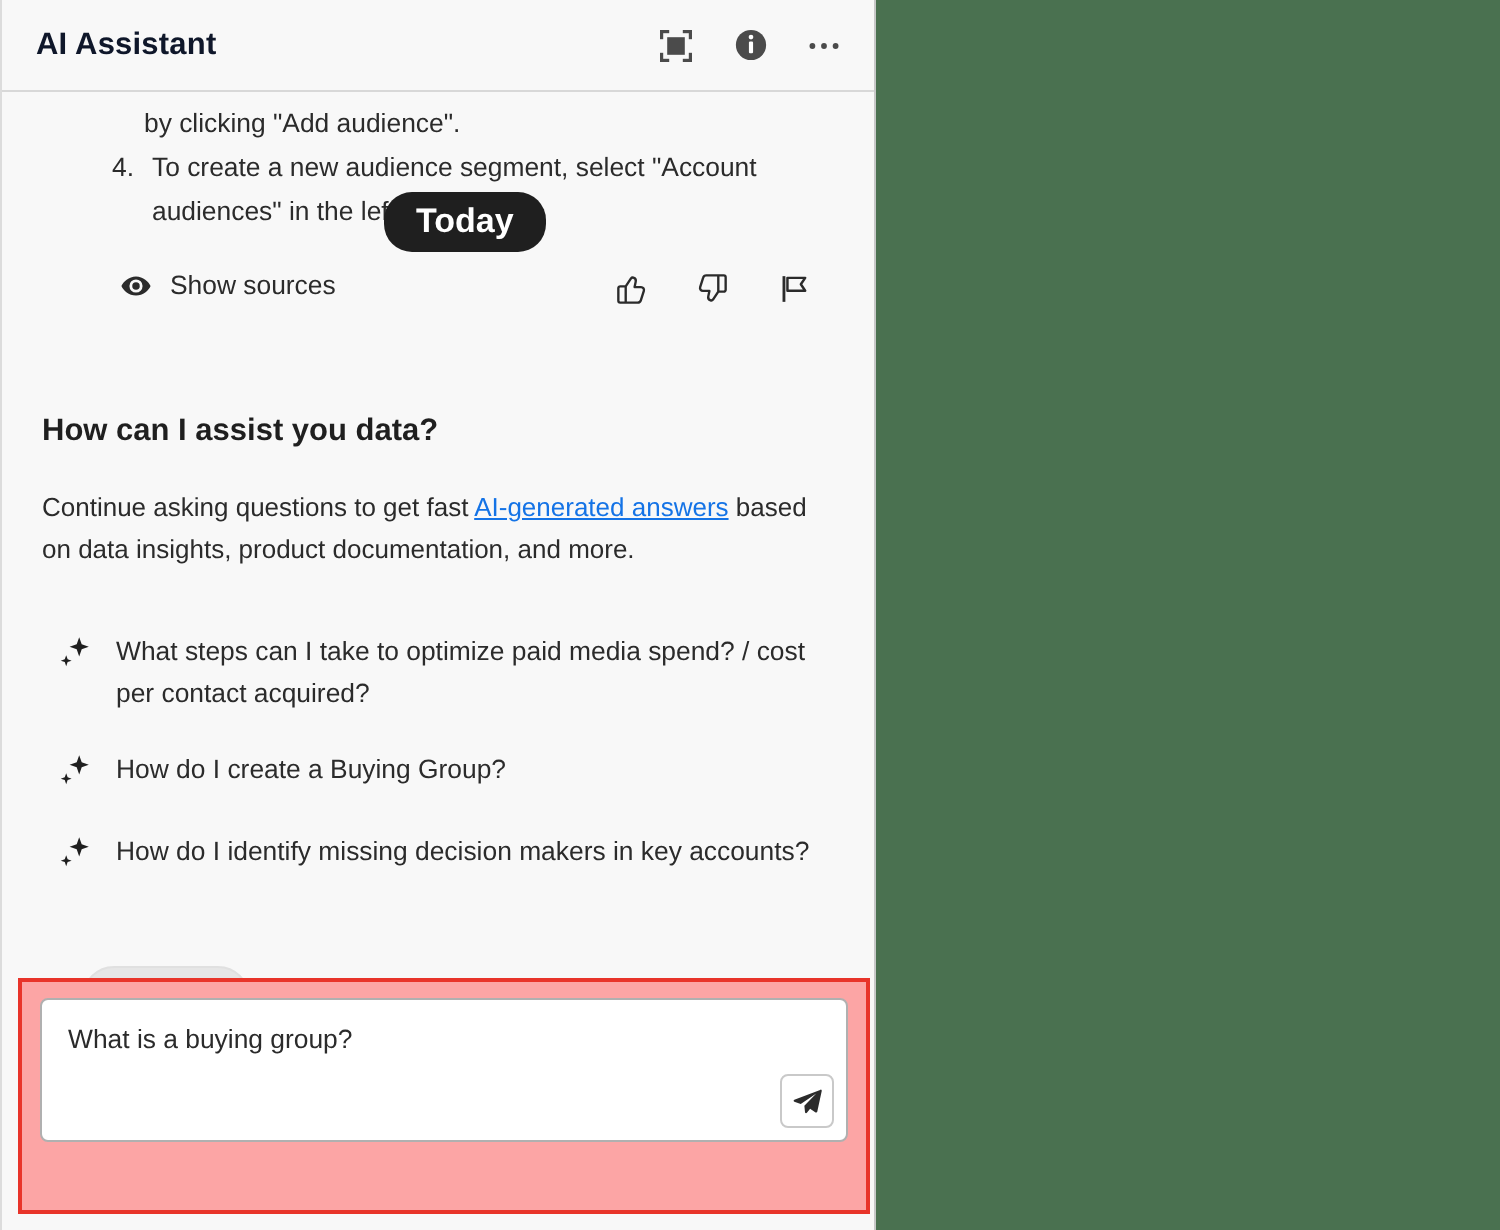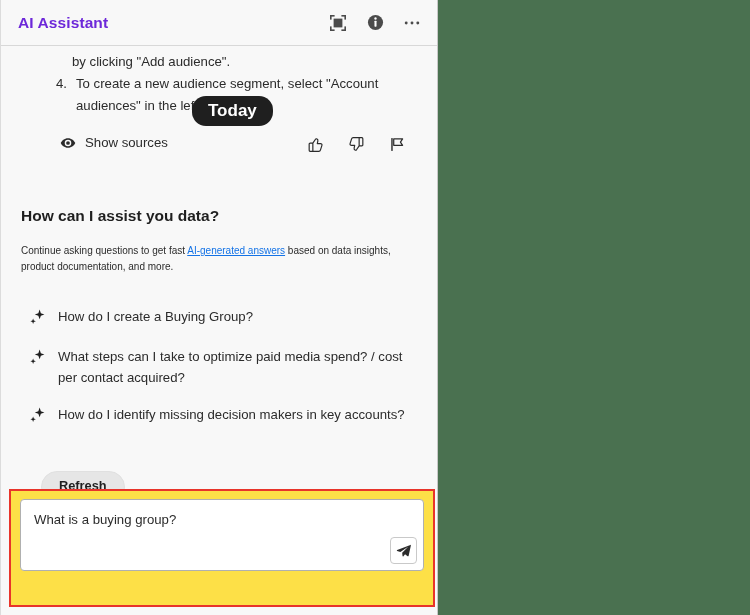--- a/index.html
+++ b/index.html
@@ -37,21 +37,21 @@
     background: #f8f8f8;
     border-bottom: 1px solid #d8d8d8;
     display: flex;
     align-items: center;
     padding: 0 14px 0 17px;
     box-sizing: border-box;
   }
   #panel-title {
     font-size: 15.5px;
     font-weight: bold;
-    color: #6d28d9;
+    color: #0f172a;
     letter-spacing: 0.1px;
     flex: 1;
   }
   .header-actions {
     display: flex;
     align-items: center;
     gap: 15px;
   }
   .hdr-icon-btn {
     width: 22px;
@@ -158,21 +158,21 @@
     margin-top: 52px;
   }
   #assist-heading {
     font-size: 15.5px;
     font-weight: bold;
     color: #1f1f1f;
     margin: 0;
     line-height: 1.3;
   }
   #assist-subtext {
-    font-size: 10px;
+    font-size: 13px;
     color: #2b2b2b;
     line-height: 1.62;
     margin: 17px 0 4px 0;
     max-width: 400px;
   }
   #ai-answers-link {
     color: #1473e6;
     text-decoration: underline;
     cursor: pointer;
   }
@@ -219,21 +219,21 @@
 
   
   #composer-highlight {
     position: absolute;
     left: 8px;
     top: 489px;
     width: 426px;
     height: 118px;
     border: 2px solid #e8342a;
     box-sizing: border-box;
-    background: #fde047;
+    background: #fca5a5;
     padding: 8px 9px 0 9px;
   }
   #composer-box {
     position: relative;
     height: 72px;
     background: #ffffff;
     border: 1px solid #b0b0b0;
     border-radius: 4px;
     box-sizing: border-box;
     padding: 10px 13px;
@@ -368,30 +368,30 @@
       <p id="assist-subtext"><span>Continue asking questions to get fast </span><a id="ai-answers-link" href="#">AI-generated answers</a><span> based on data insights, product documentation, and more.</span></p>
 
       <ul id="suggestion-list">
         <li class="suggestion-item">
           <span class="sparkle-wrap">
             <svg width="18" height="18" viewBox="0 0 18 18" aria-hidden="true">
               <path d="M11.6 1.6l1.25 3.55 3.55 1.25-3.55 1.25-1.25 3.55-1.25-3.55L6.8 6.4l3.55-1.25z" fill="#1f1f1f"></path>
               <path d="M5.1 10.6l0.72 2.02 2.02 0.72-2.02 0.72-0.72 2.02-0.72-2.02-2.02-0.72 2.02-0.72z" fill="#1f1f1f"></path>
             </svg>
           </span>
-          <span class="suggestion-text">How do I create a Buying Group?</span>
+          <span class="suggestion-text">What steps can I take to optimize paid media spend? / cost per contact acquired?</span>
         </li>
         <li class="suggestion-item">
           <span class="sparkle-wrap">
             <svg width="18" height="18" viewBox="0 0 18 18" aria-hidden="true">
               <path d="M11.6 1.6l1.25 3.55 3.55 1.25-3.55 1.25-1.25 3.55-1.25-3.55L6.8 6.4l3.55-1.25z" fill="#1f1f1f"></path>
               <path d="M5.1 10.6l0.72 2.02 2.02 0.72-2.02 0.72-0.72 2.02-0.72-2.02-2.02-0.72 2.02-0.72z" fill="#1f1f1f"></path>
             </svg>
           </span>
-          <span class="suggestion-text">What steps can I take to optimize paid media spend? / cost per contact acquired?</span>
+          <span class="suggestion-text">How do I create a Buying Group?</span>
         </li>
         <li class="suggestion-item">
           <span class="sparkle-wrap">
             <svg width="18" height="18" viewBox="0 0 18 18" aria-hidden="true">
               <path d="M11.6 1.6l1.25 3.55 3.55 1.25-3.55 1.25-1.25 3.55-1.25-3.55L6.8 6.4l3.55-1.25z" fill="#1f1f1f"></path>
               <path d="M5.1 10.6l0.72 2.02 2.02 0.72-2.02 0.72-0.72 2.02-0.72-2.02-2.02-0.72 2.02-0.72z" fill="#1f1f1f"></path>
             </svg>
           </span>
           <span class="suggestion-text">How do I identify missing decision makers in key accounts?</span>
         </li>

